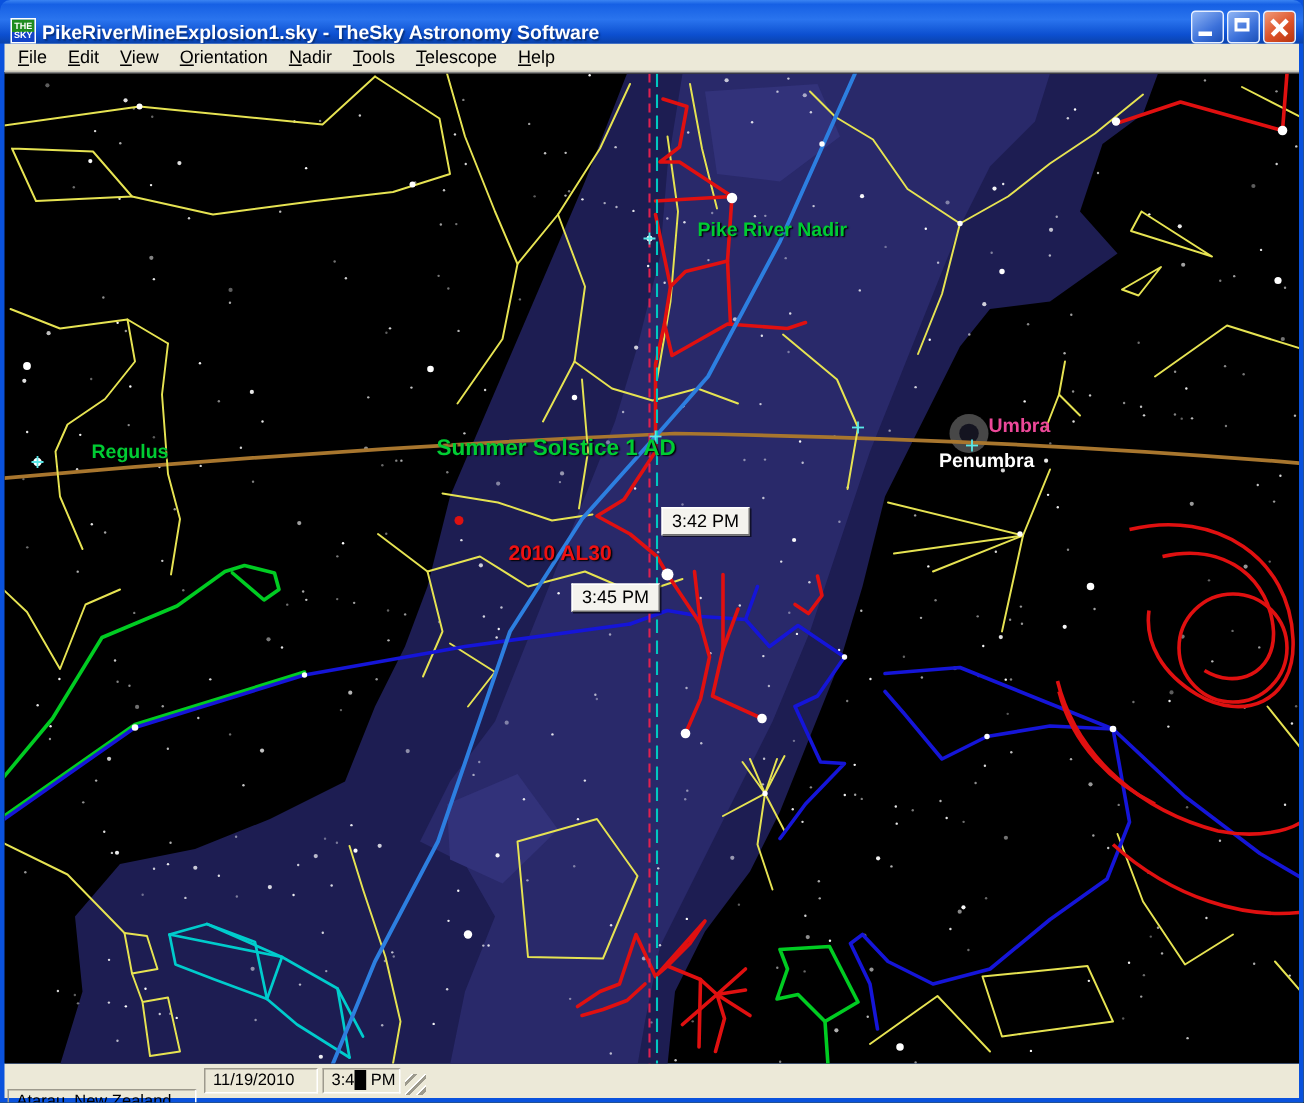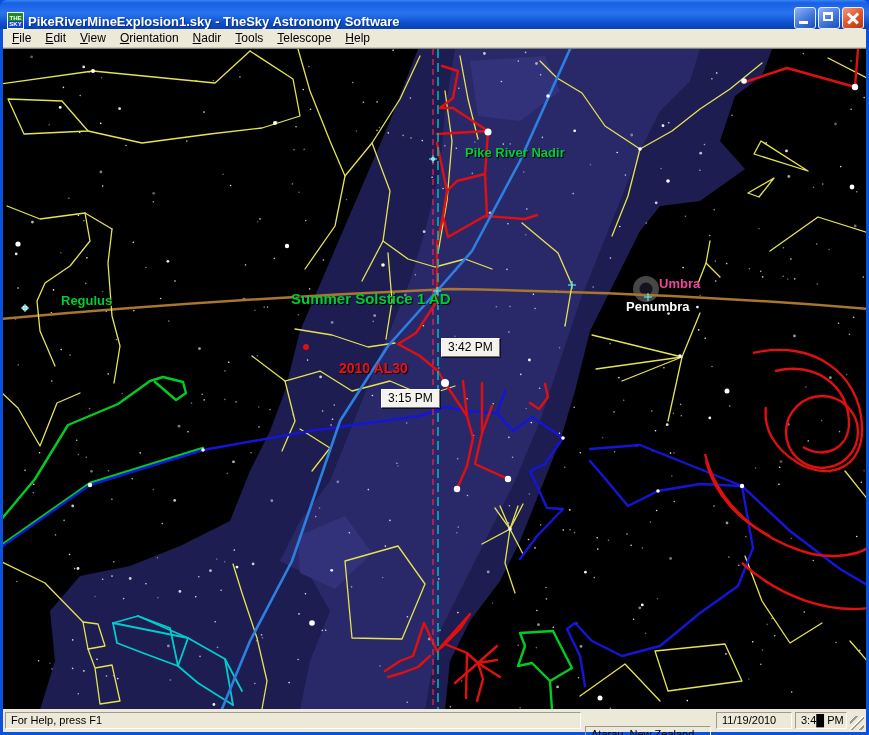--- a/index.html
+++ b/index.html
@@ -643,24 +643,23 @@
         <circle cx="306" cy="346" r="3" fill="#dd1111"></circle>
       </svg>
 
   <div class="sky-label" style="left: 434px; top: 97px; color: rgb(0, 204, 51); font-size: 13px;">Pike River Nadir</div>
       <div class="sky-label" style="left: 260px; top: 242px; color: rgb(0, 204, 51); font-size: 15px;">Summer Solstice 1 AD</div>
       <div class="sky-label" style="left: 30px; top: 245px; color: rgb(0, 204, 51); font-size: 13px;">Regulus</div>
       <div class="sky-label" style="left: 308px; top: 284px; color: rgb(238, 17, 17); font-size: 14px; margin-top: 28px;">2010 AL30</div>
       <div class="sky-label" style="left: 628px; top: 228px; color: #ec4899; font-size: 13px;">Umbra</div>
       <div class="sky-label" style="left: 595px; top: 251px; color: rgb(255, 255, 255); font-size: 13px;">Penumbra</div>
       <div class="time-tip" style="left: 438px; top: 289px;">3:42 PM</div>
-      <div class="time-tip" style="left: 378px; top: 340px;">3:15 PM</div>
+      <div class="time-tip" style="left: 378px; top: 340px;">3:45 PM</div>
     </div>
 
   <div class="statusbar">
-    <div class="sb-panel sb-help">For Help, press F1</div>
     <div class="sb-panel sb-loc">Atarau. New Zealand</div>
     <div class="sb-panel sb-date">11/19/2010</div>
     <div class="sb-panel sb-time">3:4█ PM</div>
     <div class="sb-grip"></div>
   </div>
 
 </div>
 
 </body></html>

